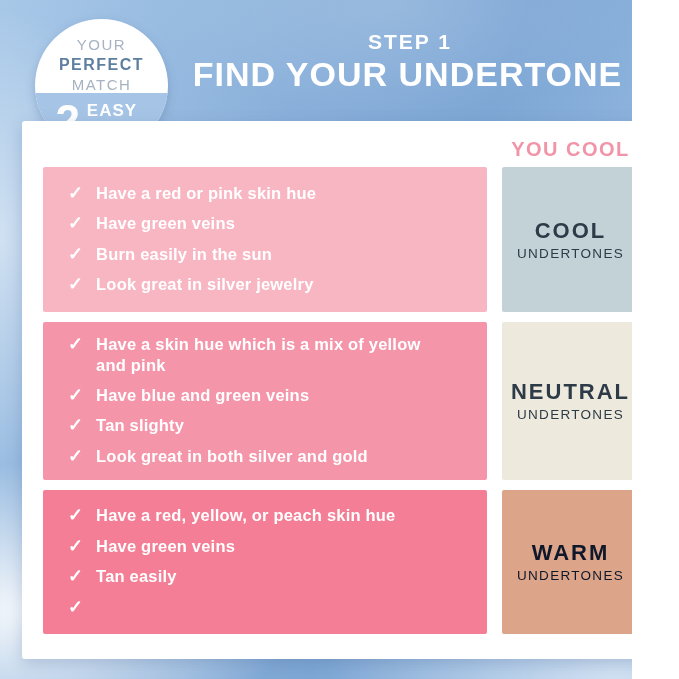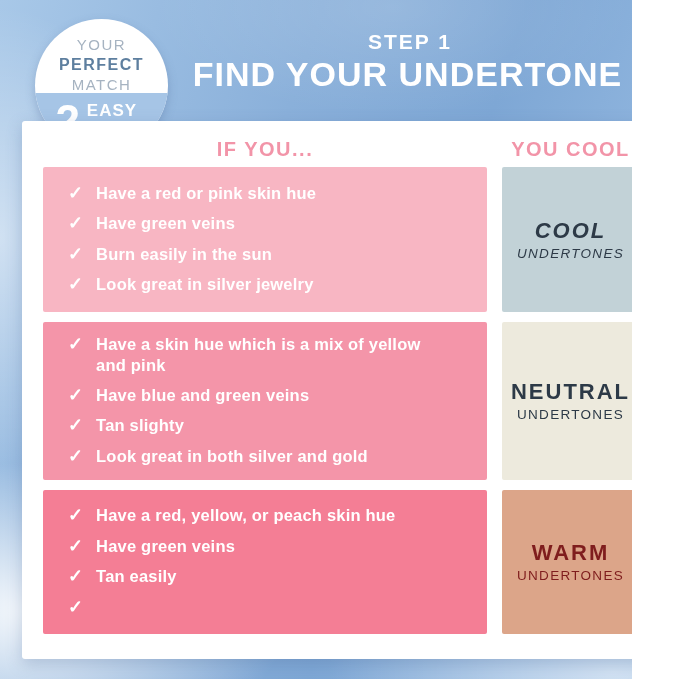--- a/index.html
+++ b/index.html
@@ -84,21 +84,20 @@
         <div class="badge-easy">EASY</div>
         <div class="badge-steps">STEPS</div>
       </div>
     </div>
   </div>
 
   <div class="step-label">STEP 1</div>
   <div class="main-title">FIND YOUR UNDERTONE</div>
 
   <div class="card">
-    <div class="col-header left" style="color: rgb(242, 148, 168);">IF YOU...</div>
     <div class="col-header right" style="color: rgb(242, 148, 168);">YOU COOL</div>
 
     <div class="rows">
 
       <div class="row">
         <div class="criteria" style="background-color: rgb(248, 182, 195);">
           <div class="item">
             <span class="check-icon">✓</span>
             <span class="item-text">Have a red or pink skin hue</span>
           </div>
@@ -108,21 +107,21 @@
           </div>
           <div class="item">
             <span class="check-icon">✓</span>
             <span class="item-text">Burn easily in the sun</span>
           </div>
           <div class="item">
             <span class="check-icon">✓</span>
             <span class="item-text">Look great in silver jewelry</span>
           </div>
         </div>
-        <div class="result" style="background-color: rgb(194, 210, 215); color: rgb(45, 58, 71); font-style: italic;">
+        <div class="result" style="background-color: rgb(194, 210, 215); color: rgb(45, 58, 71);">
           <div class="result-title">COOL</div>
           <div class="result-subtitle">UNDERTONES</div>
         </div>
       </div>
 
       <div class="row">
         <div class="criteria" style="background-color: rgb(244, 149, 169);">
           <div class="item">
             <span class="check-icon">✓</span>
             <span class="item-text">Have a skin hue which is a mix of yellow and pink</span>
@@ -157,21 +156,21 @@
             <span class="item-text">Have green veins</span>
           </div>
           <div class="item">
             <span class="check-icon">✓</span>
             <span class="item-text">Tan easily</span>
           </div>
           <div class="item">
             <span class="check-icon">✓</span>
           </div>
         </div>
-        <div class="result" style="background-color: rgb(220, 165, 137); color: #7f1d1d; text-align: center;">
+        <div class="result" style="background-color: rgb(220, 165, 137); color: #0f172a; text-align: center;">
           <div class="result-title">WARM</div>
           <div class="result-subtitle">UNDERTONES</div>
         </div>
       </div>
 
     </div>
   </div>
 </div>
 
 </body></html>

